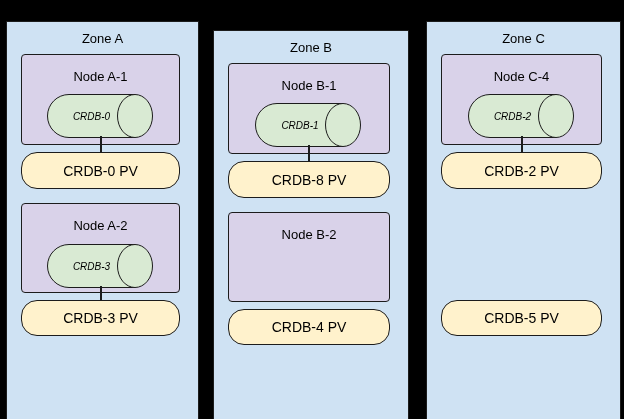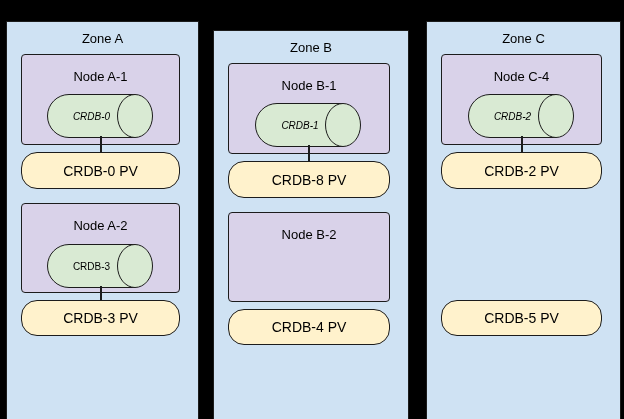--- a/index.html
+++ b/index.html
@@ -42,21 +42,21 @@
     border:1px solid var(--border);border-radius:16px;box-sizing:border-box;
     display:flex;align-items:center;justify-content:center;font-size:14px;
   }
   .row1-pv{top:130px;height:37px;}
   .row2-pv{top:278px;height:36px;}
   .disk{
     position:absolute;left:50%;transform:translateX(-50%);
     width:108px;height:44px;
   }
   .disk.pos1{top:39px;font-style:italic;}
-  .disk.pos2{top:40px;}
+  .disk.pos2{top:40px;font-style:italic;}
   .disk svg{display:block;width:108px;height:44px;}
   .disk-body-fill{fill:var(--disk-fill);stroke:none;}
   .disk-body-stroke{fill:none;stroke:var(--border);stroke-width:1;}
   .disk-cap{fill:var(--disk-fill);stroke:var(--border);stroke-width:1;}
   .disk-label{
     position:absolute;top:0;left:0;width:90px;height:44px;
     display:flex;align-items:center;justify-content:center;font-size:10px;
   }
   .connector{
     position:absolute;left:calc(50% - 3px);width:2px;background:var(--border);

